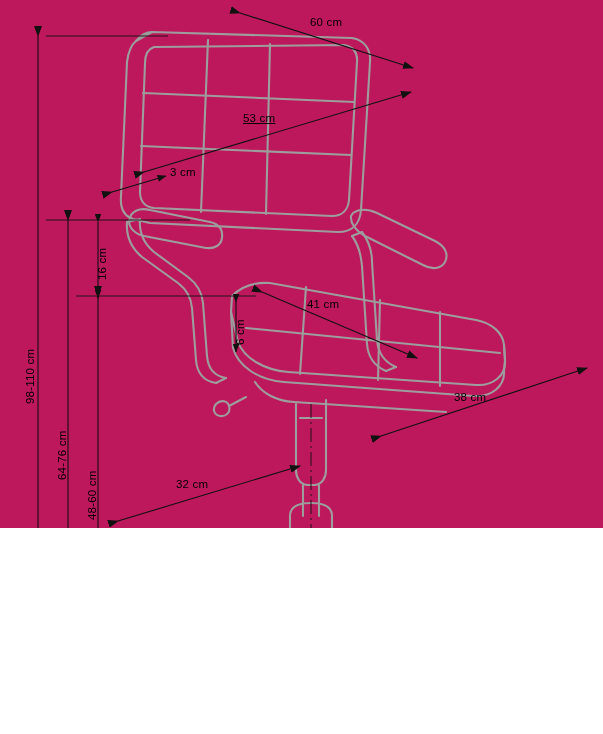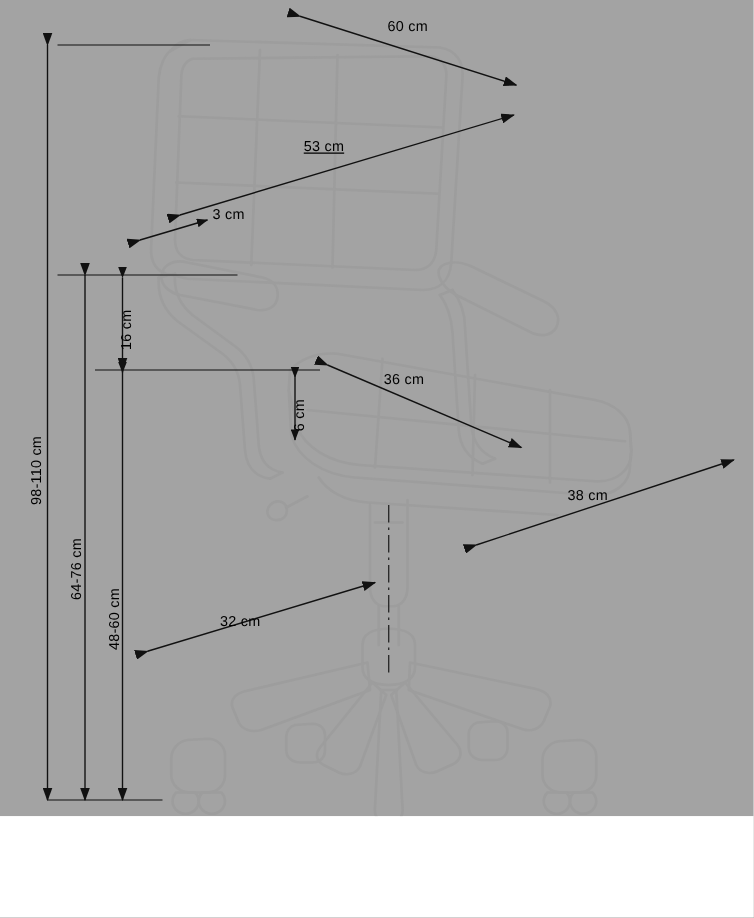--- a/index.html
+++ b/index.html
@@ -6,22 +6,22 @@
     margin: 0;
     padding: 0;
     background: #ffffff;
   }
   body {
     font-family: "Liberation Sans", sans-serif;
   }
   #stage {
     position: relative;
     width: 603px;
-    height: 653px;
-    background: #a3a3a3;
+    height: 528px;
+    background: #be185d;
     overflow: hidden;
   }
   #stage svg {
     position: absolute;
     left: 0;
     top: 0;
   }
   .dim-label {
     position: absolute;
     font-size: 11.5px;
@@ -178,29 +178,29 @@
       </g>
     </g>
   </svg>
 
   <div class="dim-label" style="left:310px; top:16px;">60 cm</div>
 
   <div class="dim-label" style="left:243px; top:112px;text-decoration:underline;">53 cm</div>
 
   <div class="dim-label" style="left:170px; top:166px;text-align:right;">3 cm</div>
 
-  <div class="dim-label" style="left:307px; top:298px;">36 cm</div>
+  <div class="dim-label" style="left:307px; top:298px;">41 cm</div>
 
   <div class="dim-label" style="left:454px; top:391px;">38 cm</div>
 
   <div class="dim-label vert" style="left:234px; top:345px; transform: rotate(-90deg);">6 cm</div>
 
   <div class="dim-label vert" style="left:96px; top:280px; transform: rotate(-90deg);">16 cm</div>
 
-  <div class="dim-label" style="left:176px; top:492px;">32 cm</div>
+  <div class="dim-label" style="left:176px; top:478px;">32 cm</div>
 
   <div class="dim-label vert" style="left:24px; top:404px; transform: rotate(-90deg);">98-110 cm</div>
 
   <div class="dim-label vert" style="left:56px; top:480px; transform: rotate(-90deg);">64-76 cm</div>
 
   <div class="dim-label vert" style="left:86px; top:520px; transform: rotate(-90deg);">48-60 cm</div>
 
 </div>
 
 </body></html>

